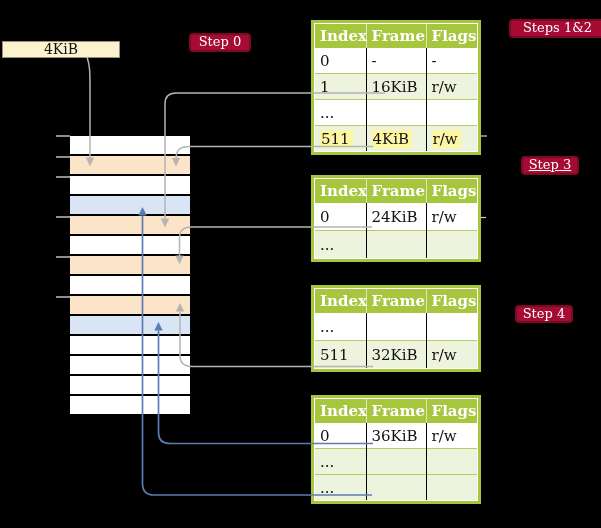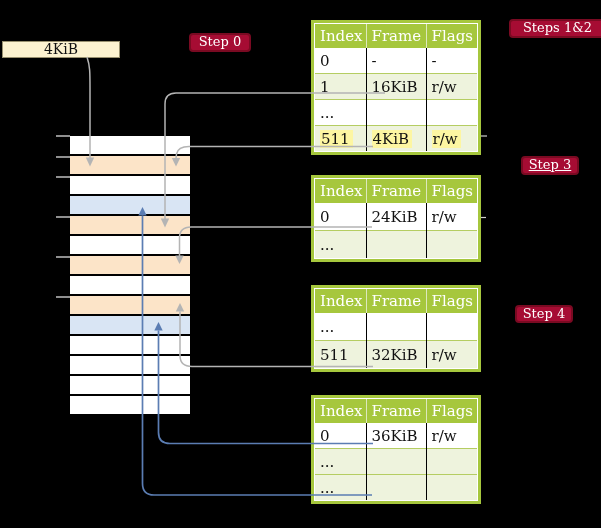--- a/index.html
+++ b/index.html
@@ -36,21 +36,21 @@
   .tick{position:absolute;left:56px;width:14px;height:2px;background:#8f8f8f;}
   
   .ptable{
     position:absolute;left:311px;width:170px;box-sizing:border-box;
     border:3px solid #a6c73d;background:#fff;padding:1px;
   }
   #t1{top:20px;} #t2{top:175px;} #t3{top:285px;} #t4{top:395px;}
   .ptable table{border-collapse:collapse;width:100%;table-layout:fixed;}
   .ptable col.c1{width:51px;} .ptable col.c2{width:60px;} .ptable col.c3{width:51px;}
   .ptable th{
-    background:#a6c73d;color:#fff;font-weight:normal;font-size:15px;
+    background:#a6c73d;color:#fff;font-weight:bold;font-size:15px;
     text-align:left;padding:2px 5px;height:20px;
   }
   .ptable th + th{border-left:1.5px solid #dde8bd;}
   .ptable td{
     font-size:15px;color:#111;padding:1px 5px;height:23px;vertical-align:middle;
     overflow:hidden;white-space:nowrap;
   }
   .ptable td + td{border-left:1.2px solid #000;}
   .ptable tbody tr + tr td{border-top:1px solid #b5cd62;}
   .ptable tr.alt{background:#eef3dd;}

